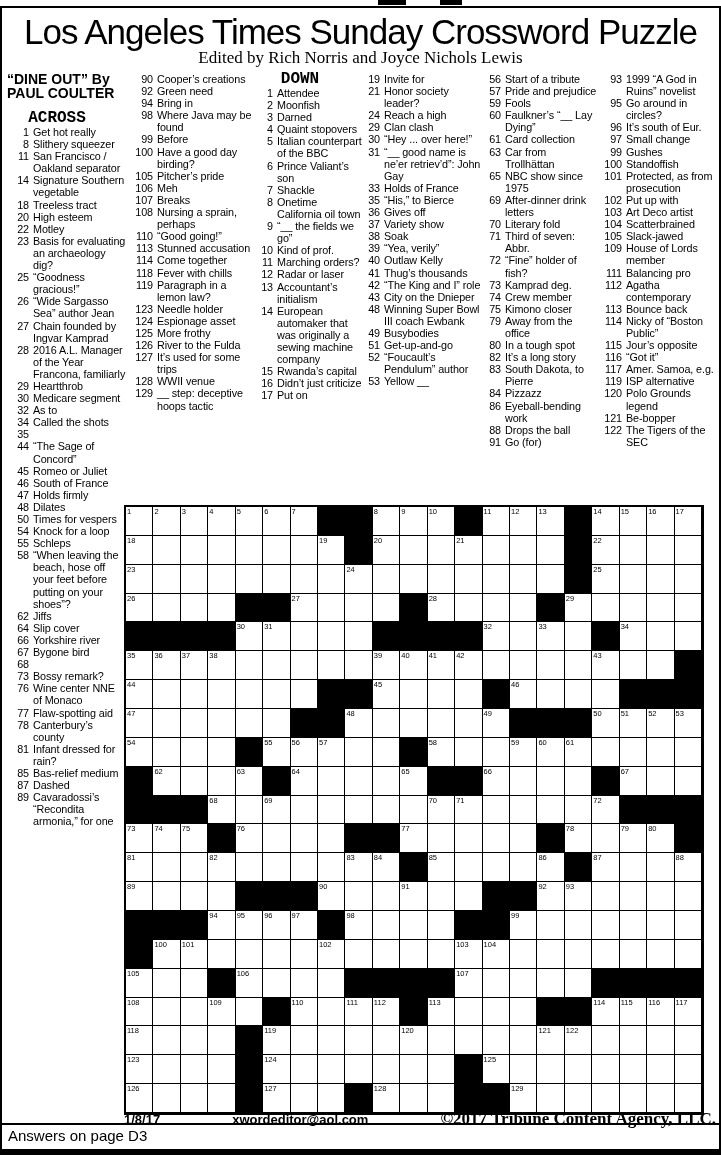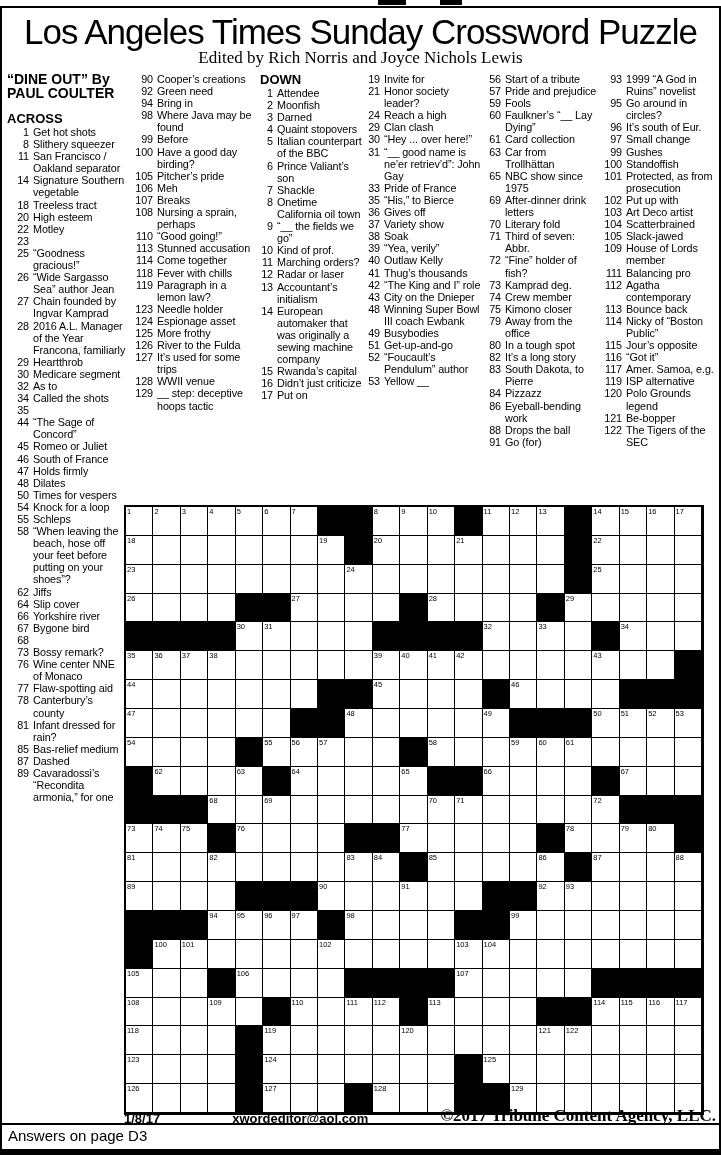--- a/index.html
+++ b/index.html
@@ -12,37 +12,37 @@
   #subtitle{position:absolute;top:48px;left:0;width:721px;text-align:center;
             font-family:"Liberation Serif","DejaVu Serif",serif;font-size:17px;}
   .col{position:absolute;top:73px;}
   #colA{left:7px;width:119px;}
   #colB{left:127px;width:130px;}
   #colC{left:260px;width:102px;}
   #colD{left:362px;width:119px;}
   #colE{left:483px;width:114px;}
   #colF{left:598px;width:120px;}
   .byline{font-size:14px;font-weight:bold;line-height:13.5px;}
-  .sec-header{font-size:13px;font-weight:bold;text-align:left;line-height:13px;}
+  .sec-header{font-size:16px;font-weight:bold;text-align:center;line-height:13px;font-family:Liberation Mono, monospace;}
   #colA .sec-header{margin-top:12px;margin-bottom:1px;width:100px;}
   #colC .sec-header{margin-bottom:1px;width:80px;}
   .clue{display:flex;font-size:10.8px;line-height:12.1px;letter-spacing:-0.1px;}
   .clue .num{flex:none;text-align:right;padding-right:4px;}
   .clue .txt{flex:1;}
   #colA .num{width:22px;} #colB .num{width:26px;} #colC .num{width:13px;}
   #colD .num{width:18px;} #colE .num{width:18px;} #colF .num{width:24px;}
   #grid{position:absolute;left:124px;top:505px;width:576px;height:606px;
         border:2px solid #000;display:grid;
         grid-template-columns:repeat(21,1fr);grid-template-rows:repeat(21,1fr);
         background:#fff;}
   .cell{position:relative;border-right:1px solid #000;border-bottom:1px solid #000;background:#fff;}
   .cell.black{background:#000;}
   .cnum{position:absolute;top:0;left:1px;font-size:7.5px;line-height:9px;}
   #footer-row{position:absolute;left:124px;top:1112px;width:592px;height:14px;
-              display:flex;justify-content:space-between;align-items:flex-end;}
+              display:flex;justify-content:space-between;align-items:center;}
   #footer-row .date,#footer-row .email{font-size:13px;font-weight:bold;}
   #footer-row .copyright{font-family:"Liberation Serif","DejaVu Serif",serif;font-size:17px;font-weight:bold;}
   .separator{position:absolute;left:0;top:1123px;width:721px;height:2px;background:#000;}
   #answers-note{position:absolute;left:8px;top:1127px;font-size:15px;}
 </style>
 </head>
 <body>
 
 <div id="page">
   <div class="artifact" style="left:378px;width:28px;"></div>
@@ -54,21 +54,21 @@
 
   <div class="col" id="colA">
     <div class="byline">
       <div>“DINE OUT” By</div>
       <div>PAUL COULTER</div>
     </div>
     <div class="sec-header">ACROSS</div>
     <div class="clues">
         <div class="clue">
           <span class="num">1</span>
-          <span class="txt">Get hot shots</span>
+          <span class="txt">Get hot really</span>
         </div>
         <div class="clue">
           <span class="num">8</span>
           <span class="txt">Slithery squeezer</span>
         </div>
         <div class="clue">
           <span class="num">11</span>
           <span class="txt">San Francisco / Oakland separator</span>
         </div>
         <div class="clue">
@@ -82,20 +82,21 @@
         <div class="clue">
           <span class="num">20</span>
           <span class="txt">High esteem</span>
         </div>
         <div class="clue">
           <span class="num">22</span>
           <span class="txt">Motley</span>
         </div>
         <div class="clue">
           <span class="num">23</span>
+          <span class="txt">Basis for evaluating an archaeology dig?</span>
         </div>
         <div class="clue">
           <span class="num">25</span>
           <span class="txt">“Goodness gracious!”</span>
         </div>
         <div class="clue">
           <span class="num">26</span>
           <span class="txt">“Wide Sargasso Sea” author Jean</span>
         </div>
         <div class="clue">
@@ -403,21 +404,21 @@
         <div class="clue">
           <span class="num">30</span>
           <span class="txt">“Hey ... over here!”</span>
         </div>
         <div class="clue">
           <span class="num">31</span>
           <span class="txt">“__ good name is ne’er retriev’d”: John Gay</span>
         </div>
         <div class="clue">
           <span class="num">33</span>
-          <span class="txt">Pride of France</span>
+          <span class="txt">Holds of France</span>
         </div>
         <div class="clue">
           <span class="num">35</span>
           <span class="txt">“His,” to Bierce</span>
         </div>
         <div class="clue">
           <span class="num">36</span>
           <span class="txt">Gives off</span>
         </div>
         <div class="clue">

